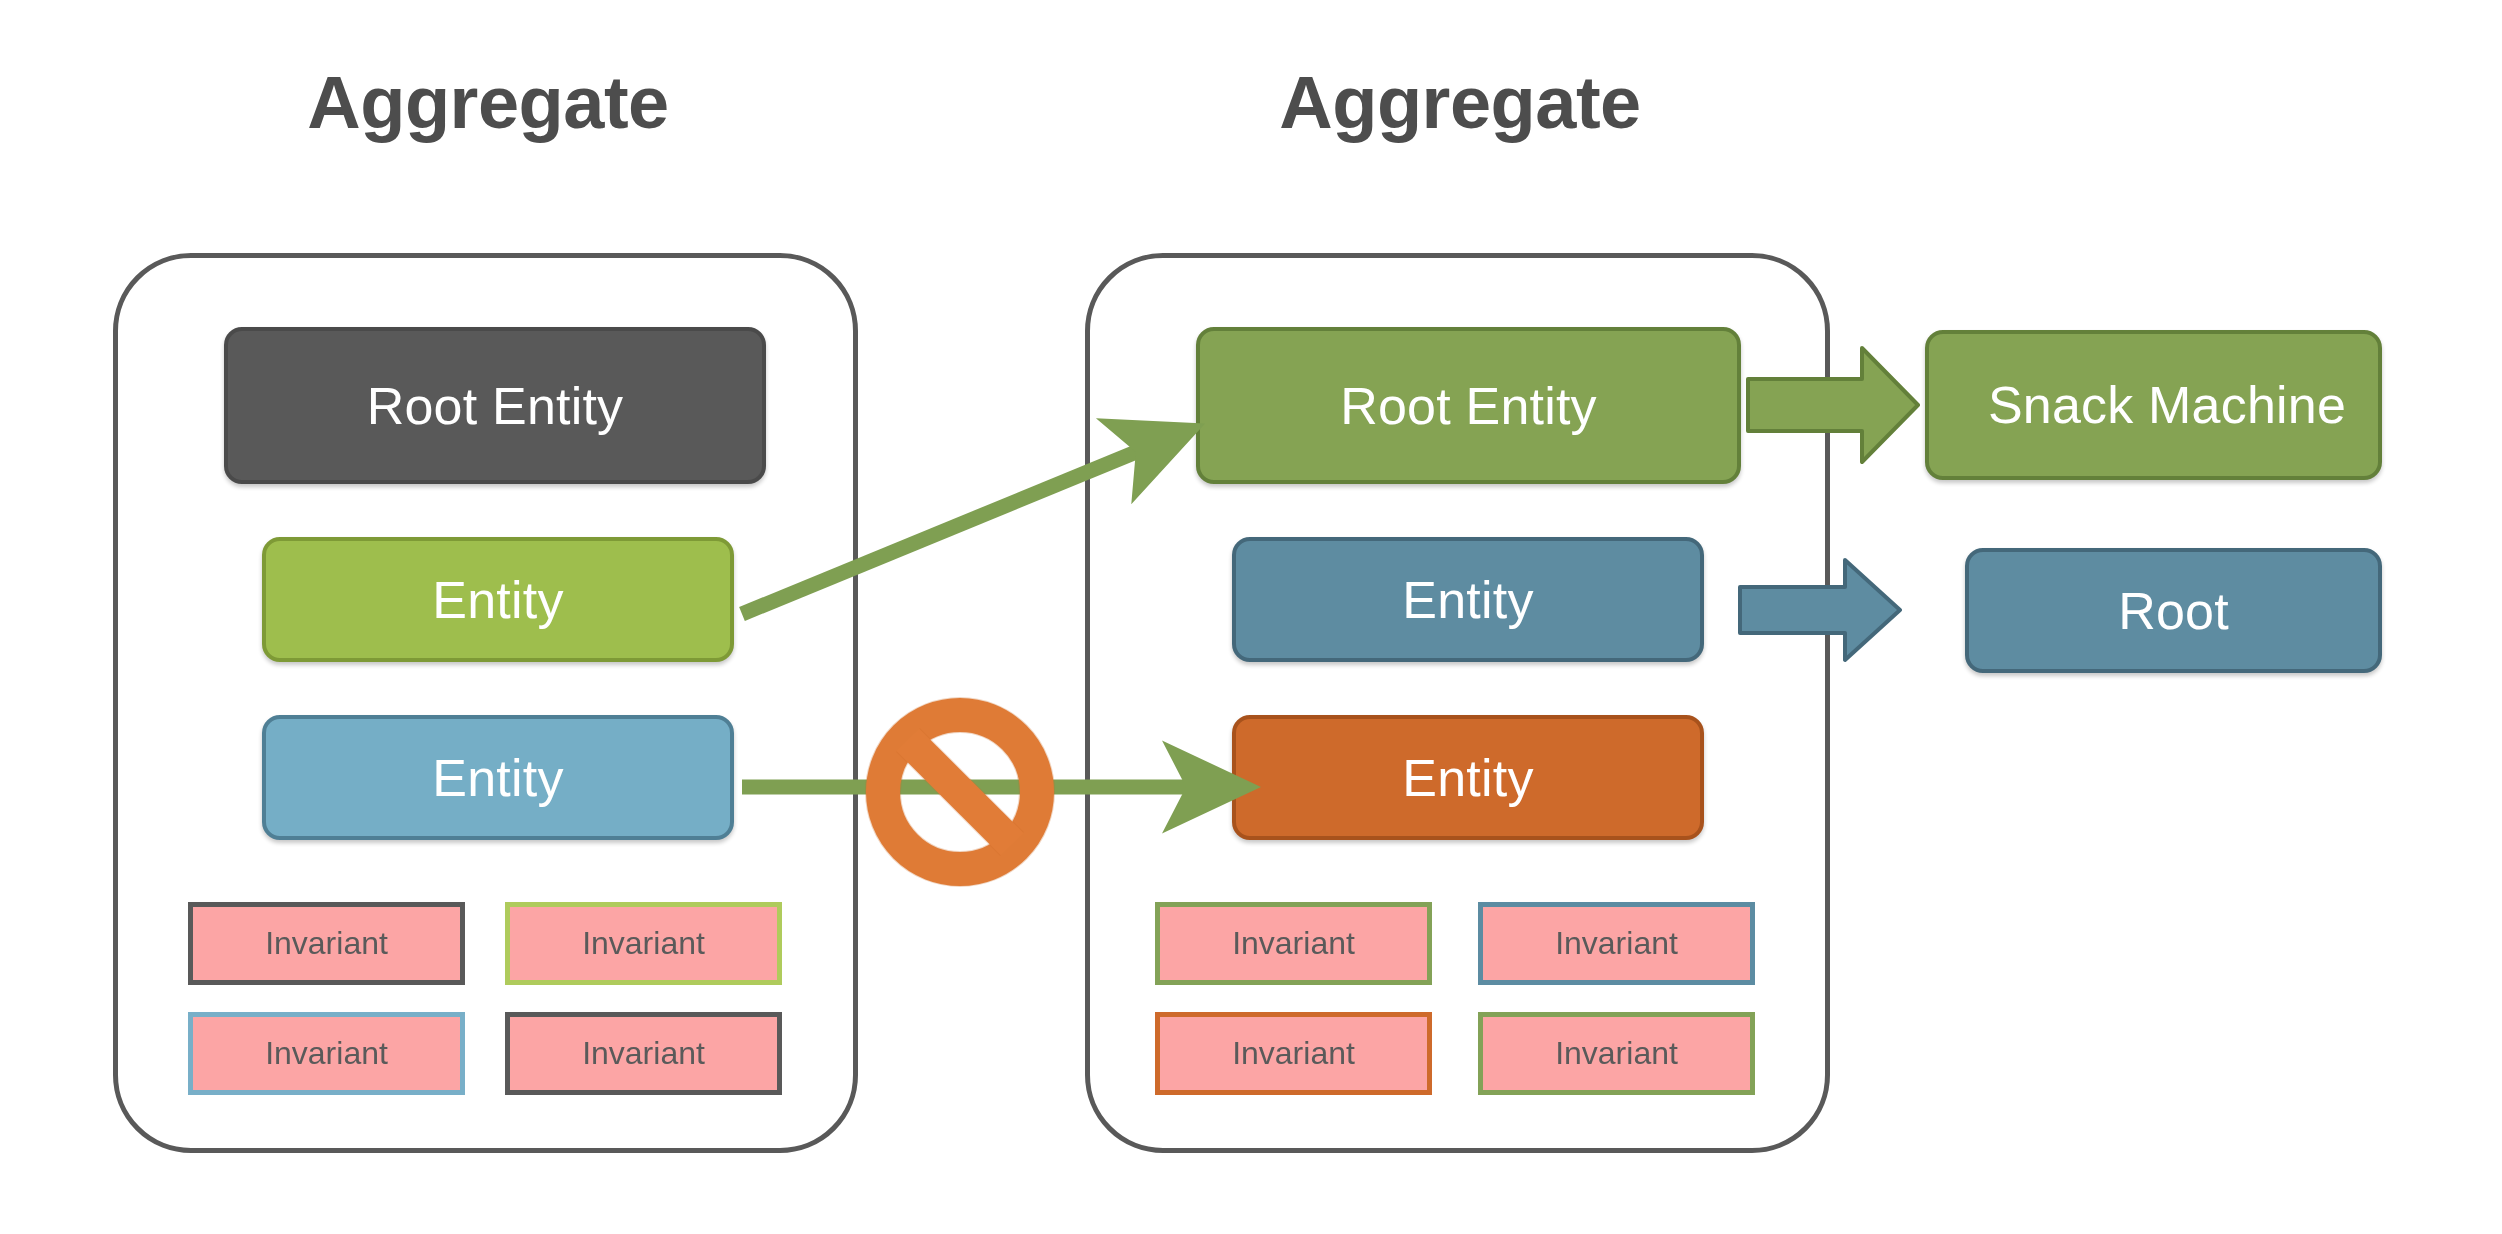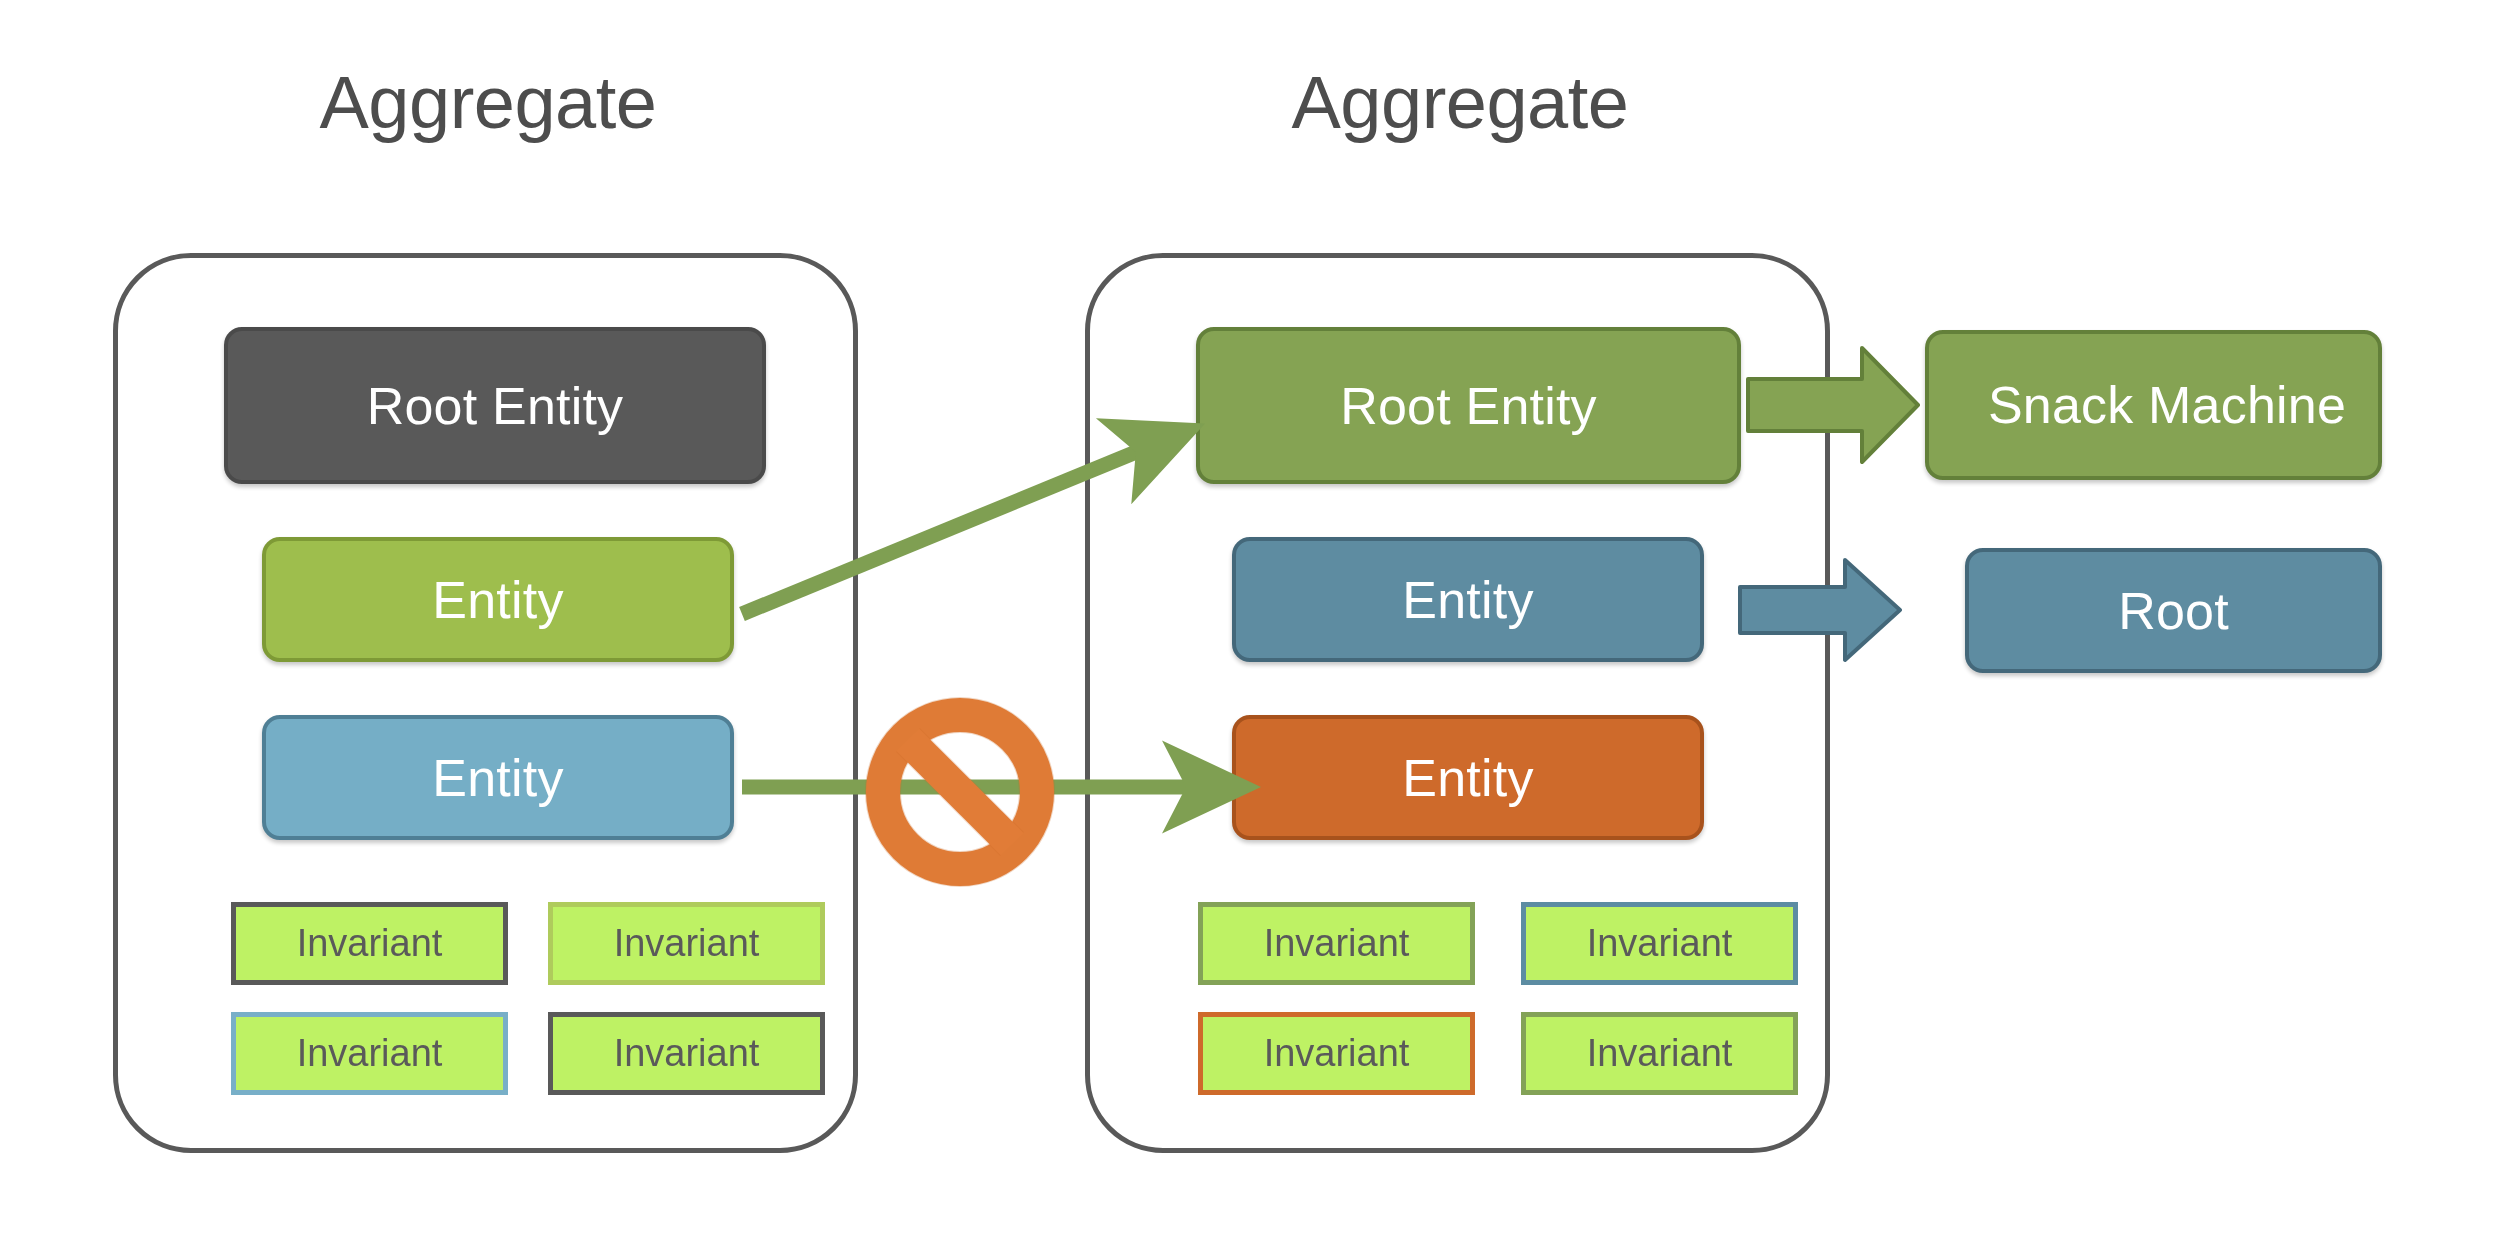--- a/index.html
+++ b/index.html
@@ -16,21 +16,21 @@
     height: 1234px;
     background: #ffffff;
     overflow: hidden;
   }
   .abs { position: absolute; }
 
   
   .agg-title {
     font-size: 74px;
     color: #4d4d4d;
-    font-weight: 400;
+    font-weight: 700;
     letter-spacing: -0.5px;
     text-align: center;
     white-space: nowrap;
     line-height: 1;
   }
 
   
   .agg-box {
     border: 5px solid #595959;
     border-radius: 78px;
@@ -55,31 +55,30 @@
   .chip-dark  { background: #595959; border: 4px solid #4a4a4a; }
   .chip-lime  { background: #9EBE4D; border: 4px solid #7e9a36; }
   .chip-blue  { background: #75AEC6; border: 4px solid #4f7f95; }
   .chip-olive { background: #85A353; border: 4px solid #63803a; }
   .chip-steel { background: #5E8CA1; border: 4px solid #44687a; }
   .chip-orange{ background: #CE6A2B; border: 4px solid #a8521c; }
 
   
   .inv {
     box-sizing: border-box;
-    background: #bef264;
+    background: #fca5a5;
     display: flex;
     align-items: center;
     justify-content: center;
     color: #5a5a5a;
-    font-size: 38px;
+    font-size: 32px;
     font-weight: 400;
     white-space: nowrap;
     border-width: 5px;
     border-style: solid;
-    margin-left: 43px;
   }
   .inv-gray   { border-color: #595959; }
   .inv-lime   { border-color: #AFCB5C; }
   .inv-sky    { border-color: #78AFC8; }
   .inv-olive  { border-color: #83A257; }
   .inv-steel  { border-color: #5C8CA2; }
   .inv-orange { border-color: #CE6A2B; }
 
   svg.overlay {
     position: absolute;

